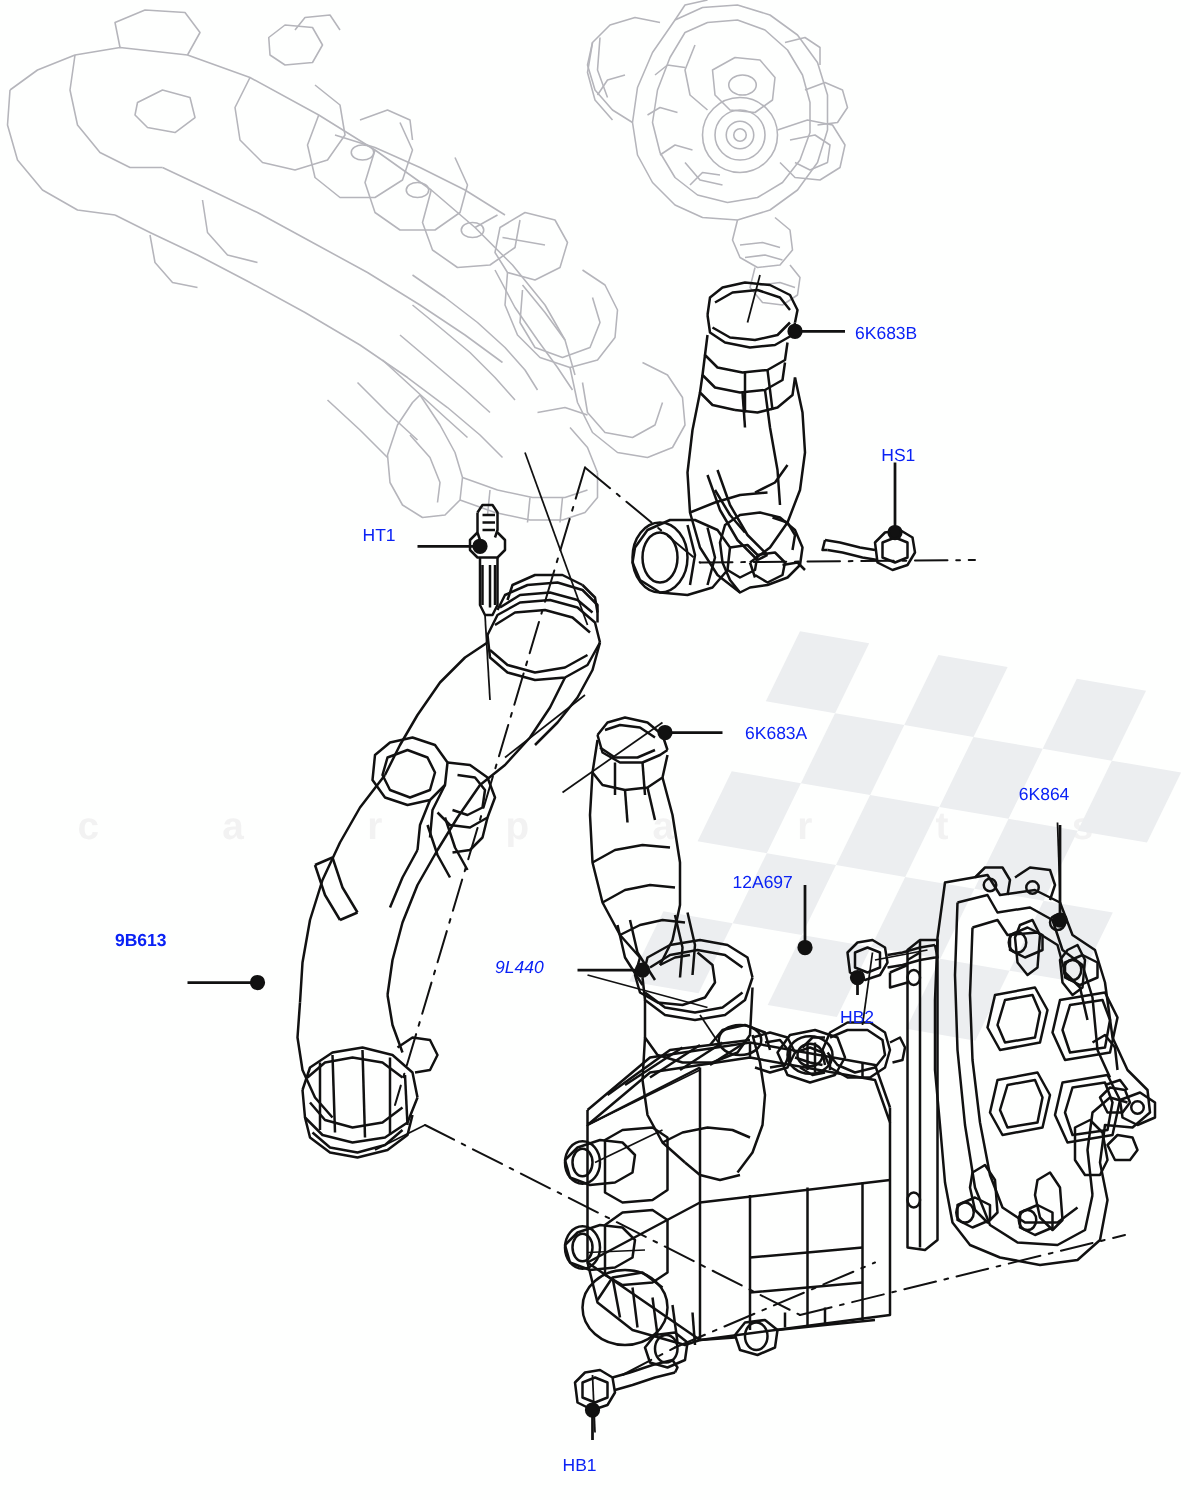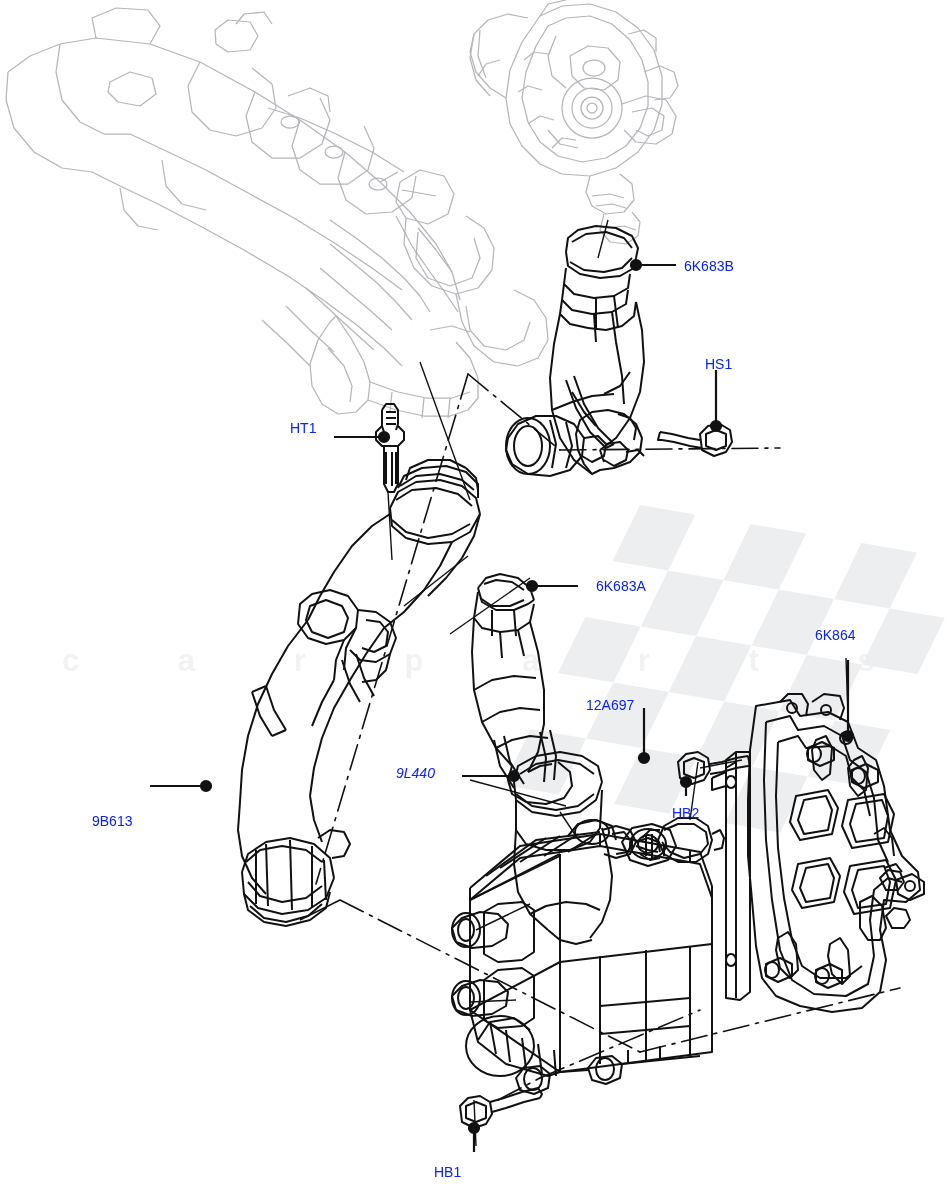--- a/index.html
+++ b/index.html
@@ -512,16 +512,16 @@
   </svg>
 
   <div class="label" style="left:684px;top:258px;">6K683B</div>
   <div class="label" style="left:705px;top:356px;">HS1</div>
   <div class="label" style="left:290px;top:420px;">HT1</div>
   <div class="label" style="left:584px;top:578px;margin-left:12px;">6K683A</div>
   <div class="label" style="left:815px;top:627px;">6K864</div>
   <div class="label" style="left:586px;top:697px;">12A697</div>
   <div class="label" style="left:396px;top:765px;font-style:italic;">9L440</div>
   <div class="label" style="left:672px;top:805px;">HB2</div>
-  <div class="label" style="left:92px;top:813px;">9B613</div>
-  <div class="label" style="left:434px;top:1164px;">HB1</div>
+  <div class="label" style="left:92px;top:744px;font-weight:bold;">9B613</div>
+  <div class="label" style="left:450px;top:1164px;">HB1</div>
 
 </div>
 
 </body></html>

